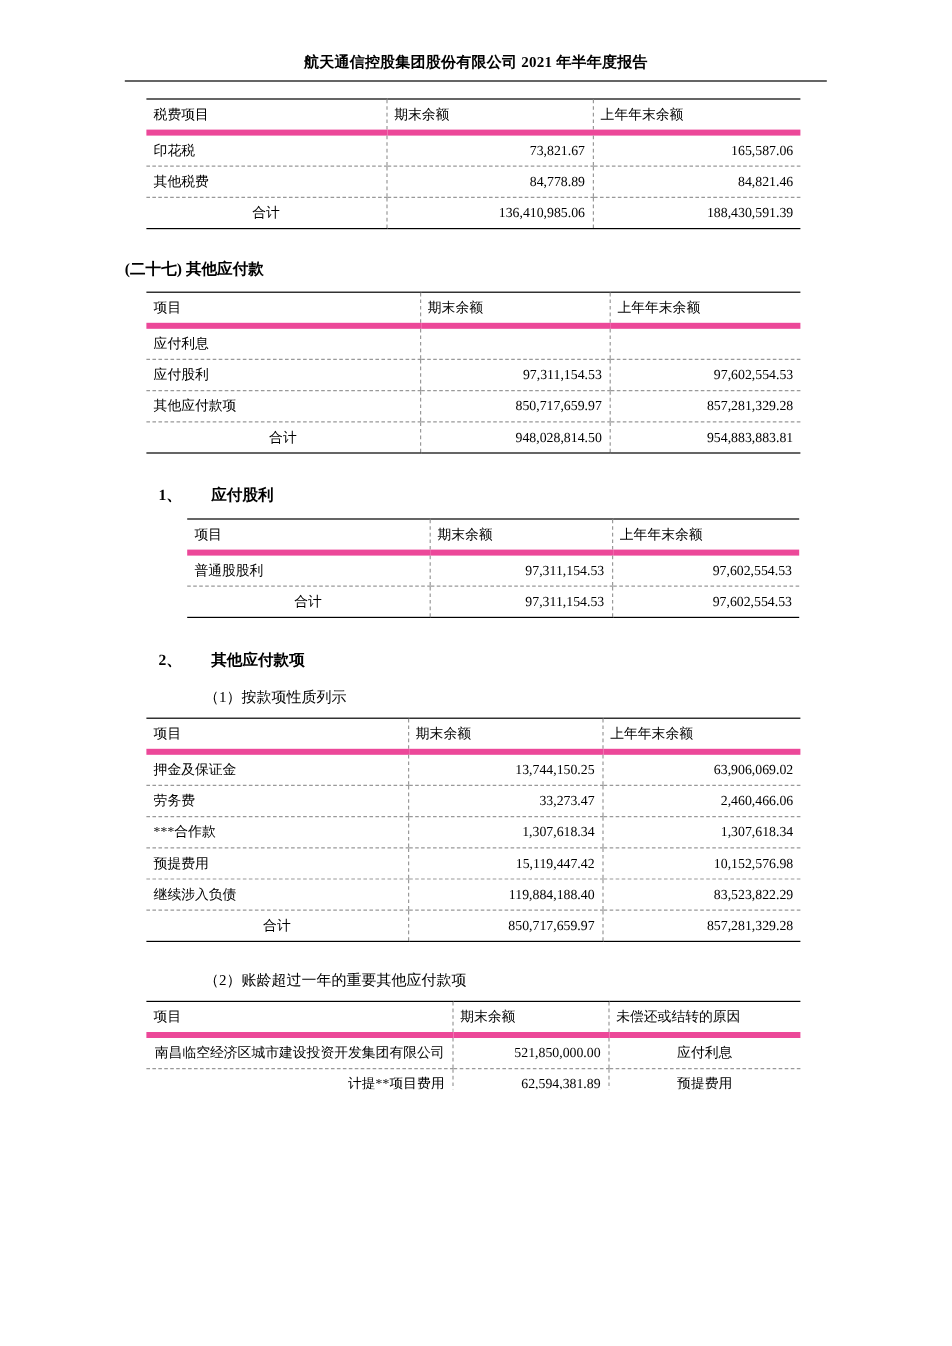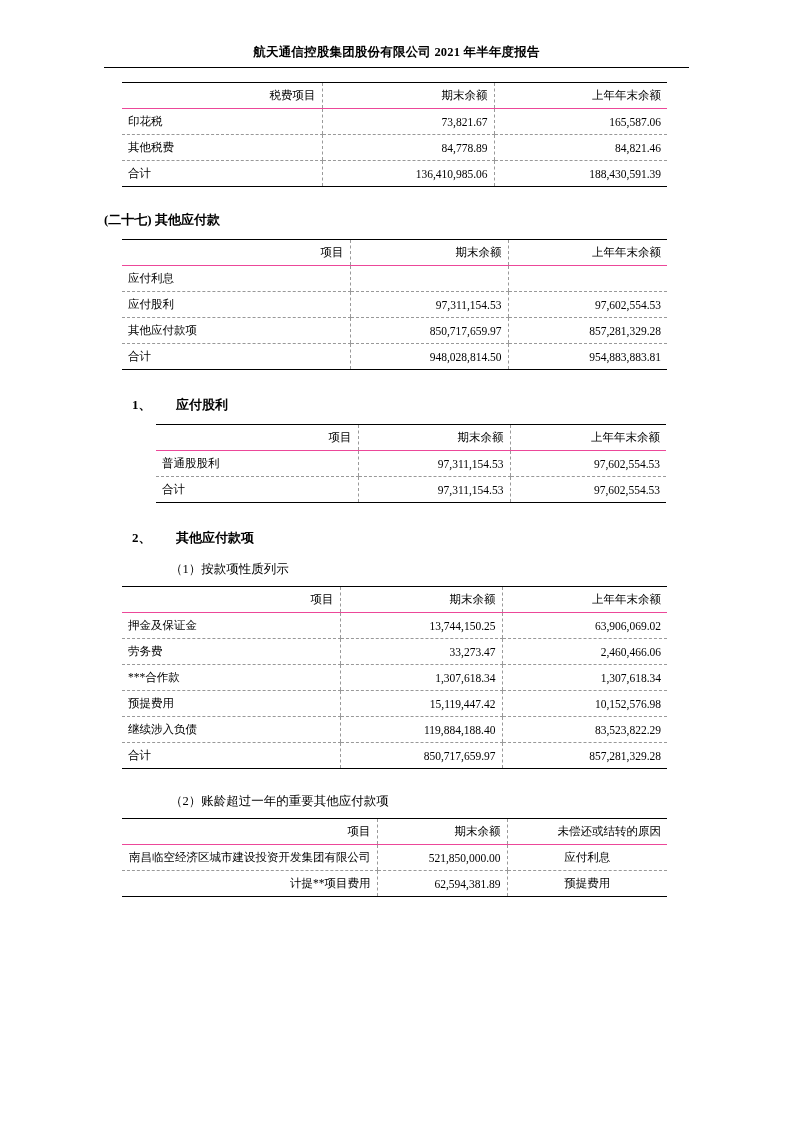--- a/index.html
+++ b/index.html
@@ -47,30 +47,30 @@
     margin: 0 auto;
   }
   table.doc td, table.doc th {
     padding: 5px 6px;
     vertical-align: middle;
     font-weight: normal;
   }
   .tbl-top td { border-top: 1.1px solid #000; }
   .tbl-bottom td { border-bottom: 1.1px solid #000; }
   .hdr td {
-    text-align: right;
-    border-bottom: 1px solid #ec4899;
+    text-align: left;
+    border-bottom: 5px solid #ec4899;
   }
   .rowline td { border-bottom: 1px dashed #999; }
   .vline-l { border-left: 1px dashed #999; }
   .c-item { text-align: left; padding-left: 10px; }
   .c-item-center { text-align: right; }
   .c-num { text-align: right; padding-right: 12px; }
   .c-center { text-align: center; }
-  .total-label { text-align: left; }
+  .total-label { text-align: center; }
 
   .sec-title {
     font-size: 13px;
     font-weight: bold;
     margin: 24px 0 10px 0;
   }
   .sub-title {
     font-size: 13px;
     font-weight: bold;
     margin: 26px 0 10px 28px;

